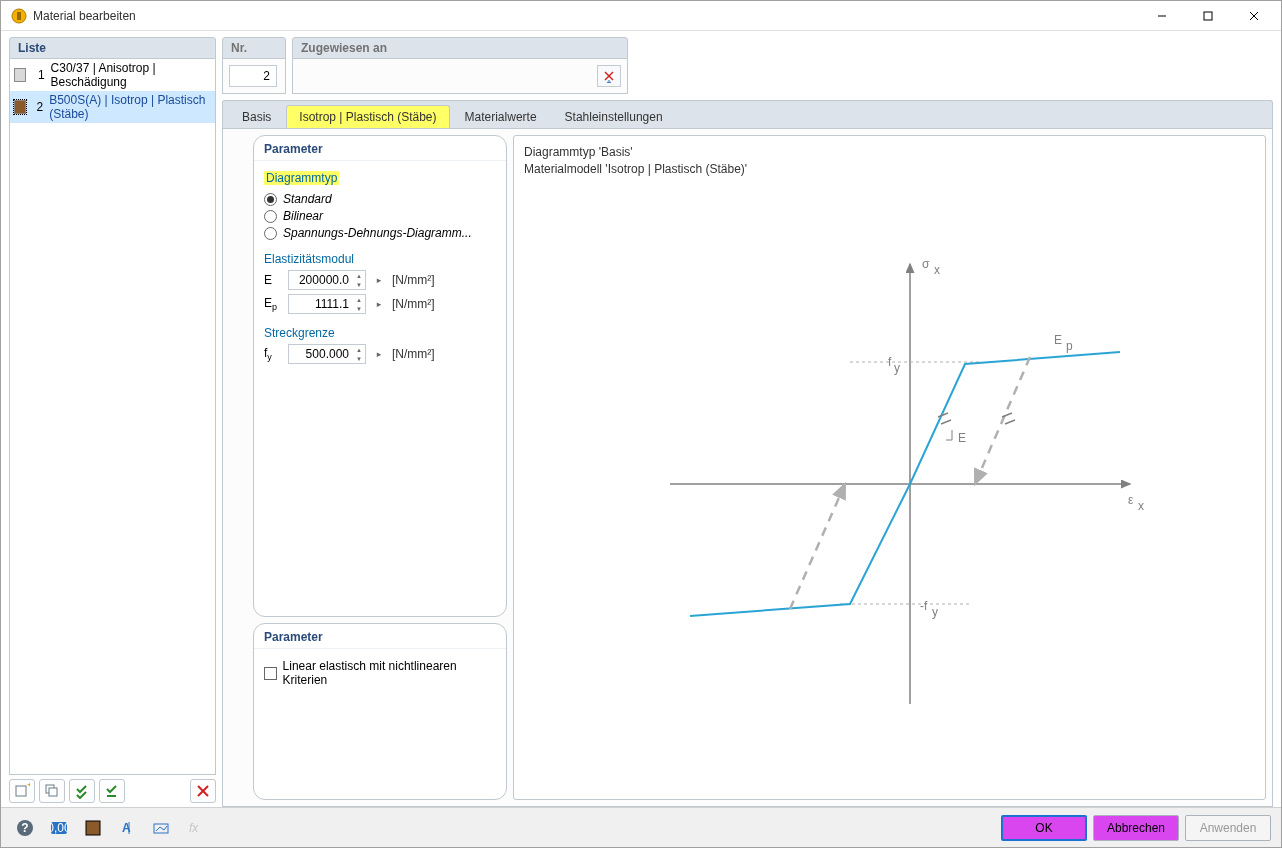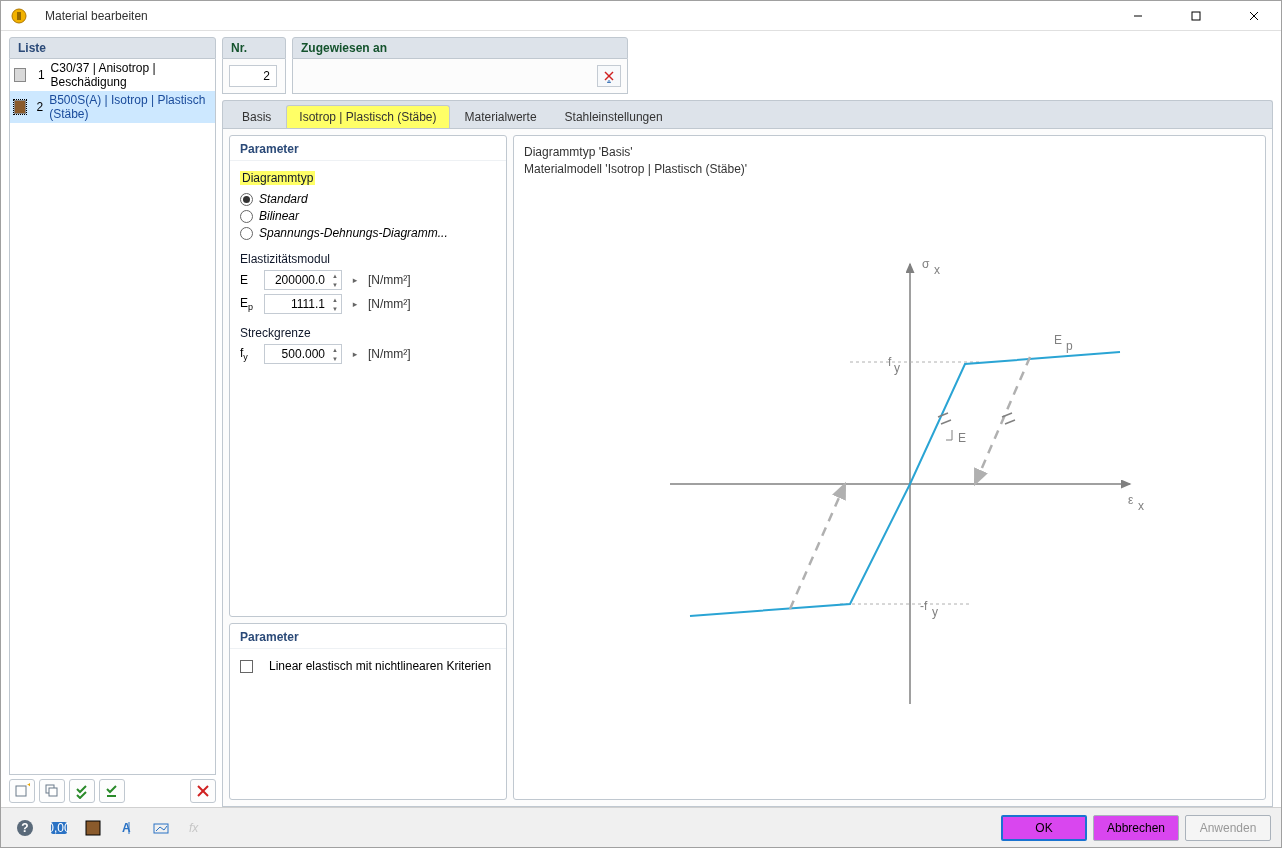--- a/index.html
+++ b/index.html
@@ -1,20 +1,20 @@
 <!DOCTYPE html>
 <html><head>
 <meta charset="utf-8">
 <style>
   * { box-sizing: border-box; font-family: "Segoe UI", Tahoma, sans-serif; font-size: 12px; }
   body { margin: 0; padding: 0; background: #ffffff; }
   .window { width: 1282px; height: 848px; border: 1px solid #a0a0a0; display: flex; flex-direction: column; background: #ffffff; }
   
   
-  .titlebar { height: 30px; display: flex; align-items: center; padding: 0 4px; border-bottom: 1px solid #e0e0e0; gap: 12px; }
+  .titlebar { height: 30px; display: flex; align-items: center; padding: 0 4px; border-bottom: 1px solid #e0e0e0; }
   .titlebar .app-icon { width: 16px; height: 16px; margin: 0 6px; }
   .titlebar .title { flex: 1; color: #333; }
   .titlebar .winbtn { width: 46px; height: 30px; display: flex; align-items: center; justify-content: center; cursor: pointer; }
   
   
   .content-row { flex: 1; display: flex; padding: 6px 8px 0 8px; gap: 6px; min-height: 0; }
   
   
   .left-panel { width: 207px; display: flex; flex-direction: column; }
   .panel-header { background: #dde3ea; border: 1px solid #c0c8d0; border-radius: 3px 3px 0 0; padding: 3px 8px; color: #2b4a78; font-weight: 600; }
@@ -28,59 +28,59 @@
   
   .list-toolbar { display: flex; gap: 4px; padding: 4px 0; align-items: center; }
   .icon-btn { width: 26px; height: 24px; border: 1px solid #c0c8d0; border-radius: 3px; background: #fdfdfd; display: flex; align-items: center; justify-content: center; cursor: pointer; }
   .icon-btn.spacer { margin-left: auto; }
   .icon-btn svg { width: 16px; height: 16px; }
   
   
   .right-panel { flex: 1; display: flex; flex-direction: column; min-width: 0; }
   .top-fields-row { display: flex; gap: 6px; }
   .field-block { display: flex; flex-direction: column; }
-  .field-label { background: #dde3ea; border: 1px solid #c0c8d0; border-radius: 3px 3px 0 0; padding: 3px 8px; color: #14532d; font-weight: 600; }
+  .field-label { background: #dde3ea; border: 1px solid #c0c8d0; border-radius: 3px 3px 0 0; padding: 3px 8px; color: #737373; font-weight: 600; }
   .field-input-wrap { border: 1px solid #c0c8d0; border-top: none; padding: 6px; background: #fcfcfc; display: flex; align-items: center; gap: 4px; }
   .field-input { height: 22px; border: 1px solid #c4cbd3; padding: 2px 6px; background: #fff; }
   .num-field .field-input { width: 48px; text-align: right; }
   .name-field { flex: 1; }
   .name-field .field-input { flex: 1; }
   .small-btn { width: 24px; height: 22px; border: 1px solid #c4cbd3; background: #f7f9fb; display: flex; align-items: center; justify-content: center; cursor: pointer; }
   .small-btn svg { width: 14px; height: 14px; }
   .assign-field { width: 336px; }
   .assign-field .field-input-wrap { justify-content: flex-end; }
   .assign-field .filler { flex: 1; }
   
   
   .tabs-row { margin-top: 6px; border: 1px solid #c0c8d0; border-bottom: none; background: #dde3ea; padding: 4px 6px 0 6px; display: flex; gap: 2px; border-radius: 3px 3px 0 0; }
   .tab { padding: 4px 12px; border: 1px solid transparent; border-bottom: none; border-radius: 3px 3px 0 0; cursor: pointer; color: #333; }
   .tab.active { background: #ffff66; border-color: #c0c8d0; }
   
   
   .tab-content { flex: 1; border: 1px solid #c0c8d0; border-top: 1px solid #c0c8d0; background: #fcfcfc; display: flex; padding: 6px; gap: 6px; min-height: 0; }
   .param-col { width: 278px; display: flex; flex-direction: column; gap: 6px; }
-  .group-box { border: 1px solid #c0c8d0; border-radius: 3px; background: #fff; }
+  .group-box { border: 1px solid #c0c8d0; border-radius: 12px; background: #fff; margin-left: 24px; }
   .group-title { color: #2b4a78; font-weight: 600; padding: 6px 10px 4px; border-bottom: 1px solid #eef1f4; }
   .group-body { padding: 6px 10px 10px; }
-  .section-label { color: #0f172a; margin: 4px 0 4px; font-weight: 400; }
+  .section-label { color: #0369a1; margin: 4px 0 4px; font-weight: 400; }
   .section-label.highlight { background: #ffff66; display: inline-block; padding: 0 2px; }
   .radio-row { display: flex; align-items: center; gap: 6px; margin: 3px 0; cursor: pointer; font-style: italic; }
   .radio-dot { width: 13px; height: 13px; border-radius: 50%; border: 1px solid #666; display: flex; align-items: center; justify-content: center; }
   .radio-dot.checked::after { content: ''; width: 7px; height: 7px; background: #333; border-radius: 50%; }
   .param-row { display: flex; align-items: center; gap: 6px; margin: 4px 0; }
   .param-sym { width: 18px; }
   .param-sym sub { font-size: 9px; }
   .spin-input { width: 78px; height: 20px; border: 1px solid #c4cbd3; text-align: right; padding: 1px 16px 1px 4px; position: relative; }
   .spin-wrap { position: relative; display: inline-block; }
   .spin-btns { position: absolute; right: 1px; top: 1px; bottom: 1px; width: 12px; display: flex; flex-direction: column; }
   .spin-btns div { flex: 1; font-size: 6px; color: #666; display: flex; align-items: center; justify-content: center; cursor: pointer; }
   .arrow-btn { width: 14px; height: 18px; display: flex; align-items: center; justify-content: center; cursor: pointer; color: #666; font-size: 9px; }
   .unit { color: #333; }
   
-  .checkbox-row { display: flex; align-items: center; gap: 16px; margin: 4px 0; cursor: pointer; }
+  .checkbox-row { display: flex; align-items: center; gap: 6px; margin: 4px 0; cursor: pointer; }
   .checkbox-box { width: 13px; height: 13px; border: 1px solid #666; }
   
   
   .diagram-col { flex: 1; border: 1px solid #c0c8d0; border-radius: 3px; background: #fff; padding: 8px 10px; display: flex; flex-direction: column; }
   .diagram-desc { color: #333; line-height: 1.4; }
   .diagram-svg-wrap { flex: 1; display: flex; align-items: center; justify-content: center; }
   
   
   .footer { height: 40px; background: #f0f0f0; border-top: 1px solid #d0d0d0; display: flex; align-items: center; padding: 0 10px; gap: 6px; }
   .footer .tool { width: 28px; height: 26px; border: 1px solid transparent; border-radius: 3px; display: flex; align-items: center; justify-content: center; cursor: pointer; }

